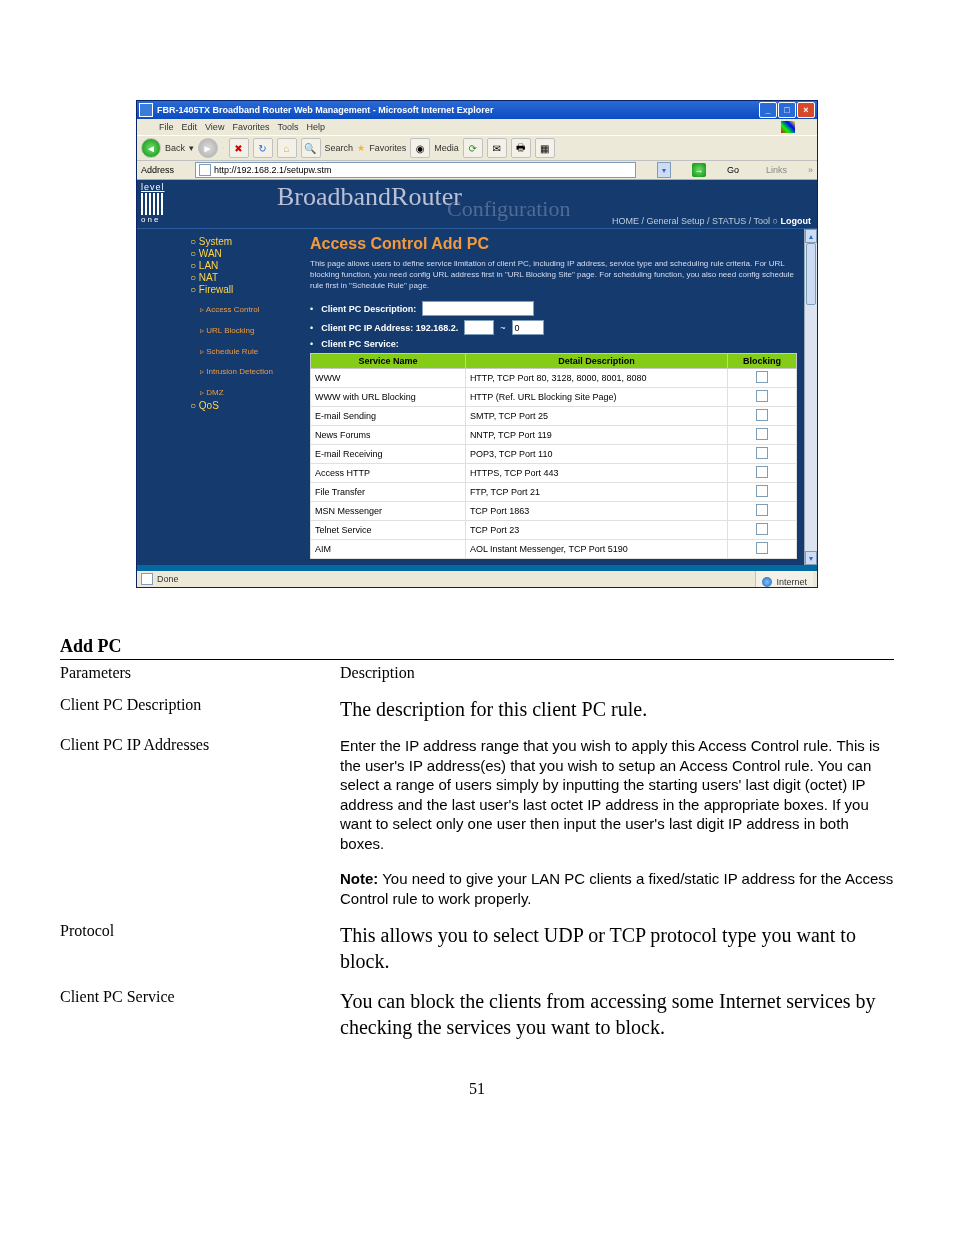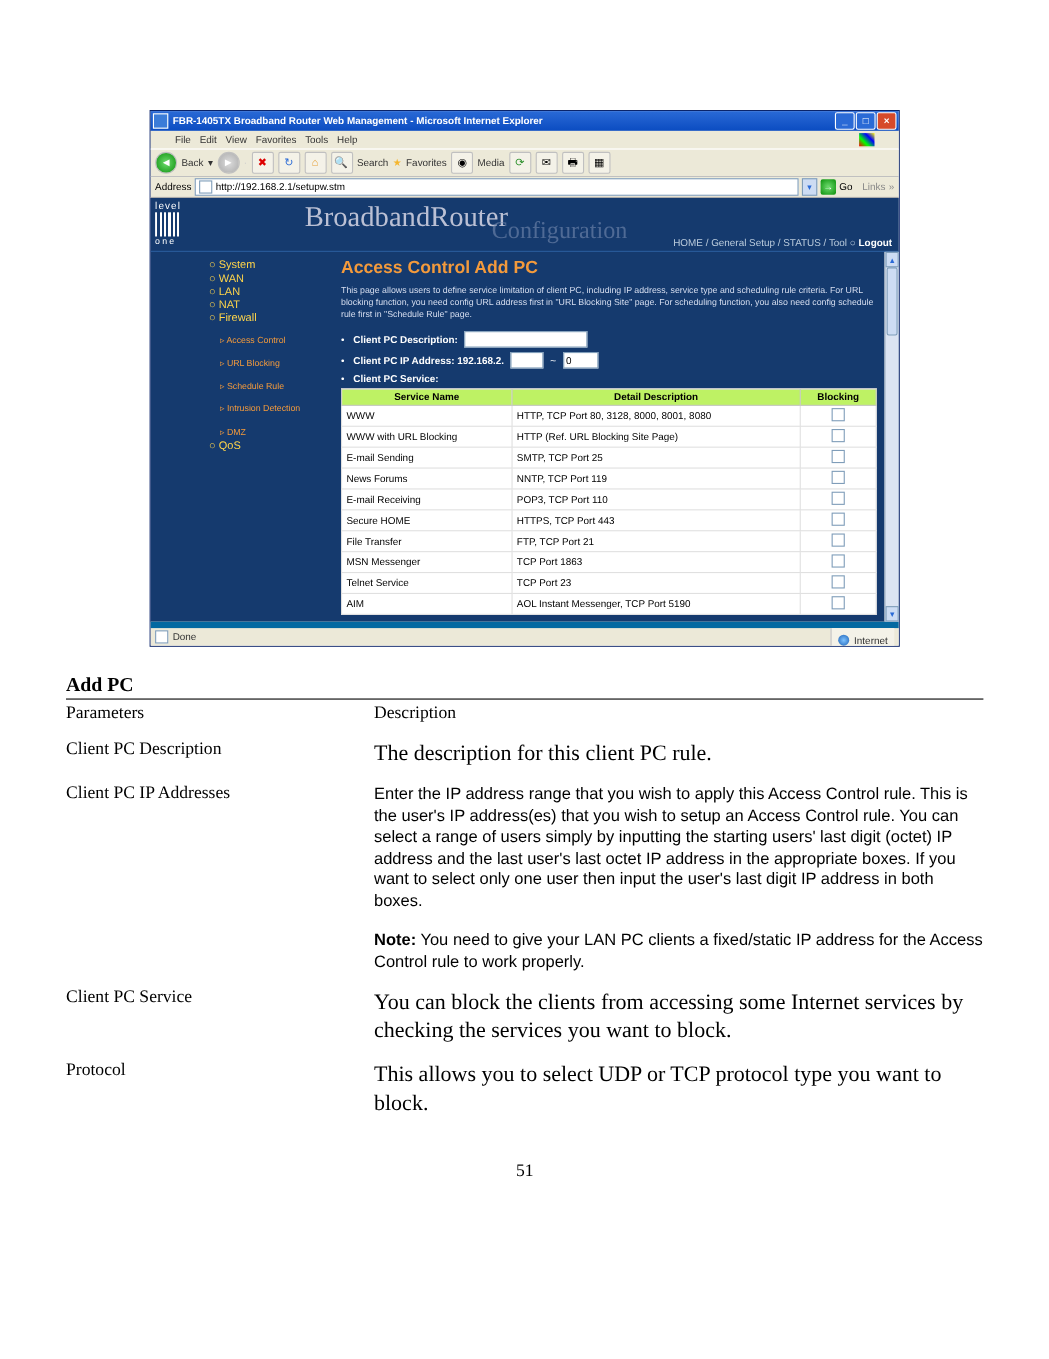--- a/index.html
+++ b/index.html
@@ -17,30 +17,30 @@
   .menubar .win-flag { margin-left:auto; width:14px; height:12px; background:linear-gradient(45deg,#f00,#0f0,#00f,#ff0); }
   .toolbar { height:24px; background:#ece9d8; border-top:1px solid #fff; border-bottom:1px solid #c0c0c0; display:flex; align-items:center; padding:0 4px; gap:4px; }
   .tbtn { width:18px; height:18px; border:1px solid #c0c0c0; border-radius:2px; display:flex; align-items:center; justify-content:center; background:#f4f2e8; font-size:10px; }
   .tbtn.back { background:radial-gradient(#6fdc6f,#0a8f0a); color:#fff; border-radius:50%; }
   .tbtn.fwd { background:radial-gradient(#ddd,#aaa); color:#fff; border-radius:50%; }
   .tbtn.stop { color:#d00; }
   .tbtn.refresh { color:#2a6ad6; }
   .tbtn.home { color:#e6a23c; }
   .tlabel { font-size:9px; color:#333; }
   .star { color:#f5b62e; }
-  .addressbar { height:18px; background:#ece9d8; border-bottom:1px solid #aaa; display:flex; align-items:center; padding:0 4px; gap:3px; font-size:9px; }
+  .addressbar { height:18px; background:#ece9d8; border-bottom:1px solid #aaa; display:flex; align-items:center; padding:0 4px; gap:21px; font-size:9px; }
   .addressbar .field { flex:1; height:14px; background:#fff; border:1px solid #7f9db9; display:flex; align-items:center; padding:0 3px; gap:3px; }
   .field .page-icon { width:10px; height:10px; background:#fff; border:1px solid #7f9db9; }
   .go-btn { width:14px; height:14px; background:radial-gradient(#6fdc6f,#0a8f0a); border-radius:2px; display:flex; align-items:center; justify-content:center; color:#fff; }
   .dropdown-arrow { width:12px; height:14px; background:#cddcf3; border:1px solid #7f9db9; display:flex; align-items:center; justify-content:center; color:#2a6ad6; font-size:8px; }
 
   .router-page { background:#153a6e; color:#fff; position:relative; }
   .router-header { height:48px; position:relative; }
   .logo-box { position:absolute; left:4px; top:2px; font-size:9px; color:#fff; }
-  .logo-box .lvl { letter-spacing:1px; }
+  .logo-box .lvl { letter-spacing:1px;text-decoration:underline; }
   .logo-box .barcode { width:24px; height:22px; margin-top:1px; background:repeating-linear-gradient(90deg,#fff 0 2px,#153a6e 2px 4px); }
   .logo-box .one { letter-spacing:2px; font-size:8px; }
   .brand { position:absolute; left:140px; top:2px; font-family:"Times New Roman",serif; font-size:26px; color:#d8d8e6; opacity:.85; }
   .brand .conf { position:absolute; left:170px; top:14px; font-size:22px; color:#8899bb; opacity:.6; }
   .topnav { position:absolute; right:6px; bottom:2px; font-size:9px; color:#bcd; }
   .topnav .logout { color:#fff; font-weight:bold; }
   .router-body { display:flex; border-top:1px solid #2a5c9c; min-height:336px; position:relative;padding-left:47px; }
   .scroll-track { position:absolute; right:0; top:0; bottom:0; width:12px; background:#dce4f2; border-left:1px solid #9ab; }
   .scroll-arrow { height:12px; background:#cddcf3; border:1px solid #7f9db9; display:flex; align-items:center; justify-content:center; color:#2a6ad6; font-size:8px; }
   .scroll-thumb { position:absolute; left:1px; right:1px; top:14px; height:60px; background:#cddcf3; border:1px solid #7f9db9; border-radius:2px; }
@@ -50,31 +50,31 @@
   .sidebar .sub { color:#f39a3c; font-size:8px; margin-left:10px; line-height:1.35;margin-top:10px; }
   .sidebar .sub::before { content:"▹ "; color:#f39a3c; }
   .content { flex:1; padding:6px 18px 6px 10px; font-size:9px; }
   .content h3 { color:#f39a3c; font-size:16px; margin:0 0 6px 0; font-weight:bold; }
   .content .intro { color:#d6def0; font-size:8px; line-height:1.35; margin-bottom:10px; }
   .bullet-row { display:flex; align-items:center; margin:4px 0; color:#fff; font-size:9px; gap:6px; }
   .bullet-row::before { content:"•"; color:#fff; margin-right:2px; }
   .txtin { height:13px; background:#fff; border:1px solid #7f9db9; width:110px; }
   .txtin.small { width:28px; }
   .svc-table { width:calc(100% - 2px); border-collapse:collapse; background:#fff; color:#000; margin-top:4px; font-size:9px; }
-  .svc-table th { background:#bef264; font-weight:bold; padding:2px 4px; border:1px solid #c8c8c8; }
+  .svc-table th { background:#84cc16; font-weight:bold; padding:2px 4px; border:1px solid #c8c8c8; }
   .svc-table td { padding:2px 4px; border:1px solid #e0e0e0; }
   .svc-table td.chk { text-align:center; }
   .chkbox { width:10px; height:10px; border:1px solid #7f9db9; display:inline-block; background:#fff; }
   .statusbar { height:16px; background:#ece9d8; border-top:6px solid #0369a1; display:flex; align-items:center; padding:0 4px; font-size:9px; color:#333; }
   .statusbar .page-icon2 { width:10px; height:10px; background:#fff; border:1px solid #7f9db9; margin-right:4px; }
   .statusbar .zone { margin-left:auto; display:flex; align-items:flex-end; gap:4px; background:#f4f2e8; padding:0 6px; border-left:1px solid #c0c0c0; height:100%; }
   .globe { width:10px; height:10px; border-radius:50%; background:radial-gradient(#7fc3ff,#1a5fb4); }
 
   
-  .doc { margin-top:24px; font-size:16px; }
+  .doc { margin-top:48px; font-size:16px; }
   .doc h2 { font-size:18px; font-weight:bold; margin:0 0 2px 0; font-family:"Times New Roman",serif; }
   .doc hr { border:none; border-top:1px solid #000; margin:0 0 4px 0; }
   .param-row { display:flex; margin-bottom:2px; }
   .param-row .p { width:280px; font-family:"Times New Roman",serif; }
   .param-row .d { flex:1; font-family:"Times New Roman",serif; }
   .doc .row { display:flex; margin-top:14px; }
   .doc .row .p { width:280px; font-family:"Times New Roman",serif; font-size:16px; }
   .doc .row .d { flex:1; font-family:Arial,Helvetica,sans-serif; font-size:15px; line-height:1.3; }
   .doc .row .d.serif { font-family:"Times New Roman",serif; font-size:20px; }
   .doc .note { margin-top:16px; }
@@ -209,21 +209,21 @@
                   <td>News Forums</td>
                   <td>NNTP, TCP Port 119</td>
                   <td class="chk"><span class="chkbox"></span></td>
                 </tr>
                 <tr>
                   <td>E-mail Receiving</td>
                   <td>POP3, TCP Port 110</td>
                   <td class="chk"><span class="chkbox"></span></td>
                 </tr>
                 <tr>
-                  <td>Secure HOME</td>
+                  <td>Access HTTP</td>
                   <td>HTTPS, TCP Port 443</td>
                   <td class="chk"><span class="chkbox"></span></td>
                 </tr>
                 <tr>
                   <td>File Transfer</td>
                   <td>FTP, TCP Port 21</td>
                   <td class="chk"><span class="chkbox"></span></td>
                 </tr>
                 <tr>
                   <td>MSN Messenger</td>
@@ -278,24 +278,24 @@
       <div class="p">Client PC IP Addresses</div>
       <div class="d">
         <span>Enter the IP address range that you wish to apply this Access Control rule. This is the user's IP address(es) that you wish to setup an Access Control rule. You can select a range of users simply by inputting the starting users' last digit (octet) IP address and the last user's last octet IP address in the appropriate boxes. If you want to select only one user then input the user's last digit IP address in both boxes.</span>
         <div class="note">
           <b>Note:</b><span> You need to give your LAN PC clients a fixed/static IP address for the Access Control rule to work properly.</span>
         </div>
       </div>
     </div>
 
     <div class="row">
+      <div class="p">Protocol</div>
+      <div class="d serif">This allows you to select UDP or TCP protocol type you want to block.</div>
+    </div>
+
+    <div class="row">
       <div class="p">Client PC Service</div>
       <div class="d serif">You can block the clients from accessing some Internet services by checking the services you want to block.</div>
     </div>
-
-    <div class="row">
-      <div class="p">Protocol</div>
-      <div class="d serif">This allows you to select UDP or TCP protocol type you want to block.</div>
-    </div>
   </div>
 
   <div class="pagenum">51</div>
 </div>
 
 </body></html>

